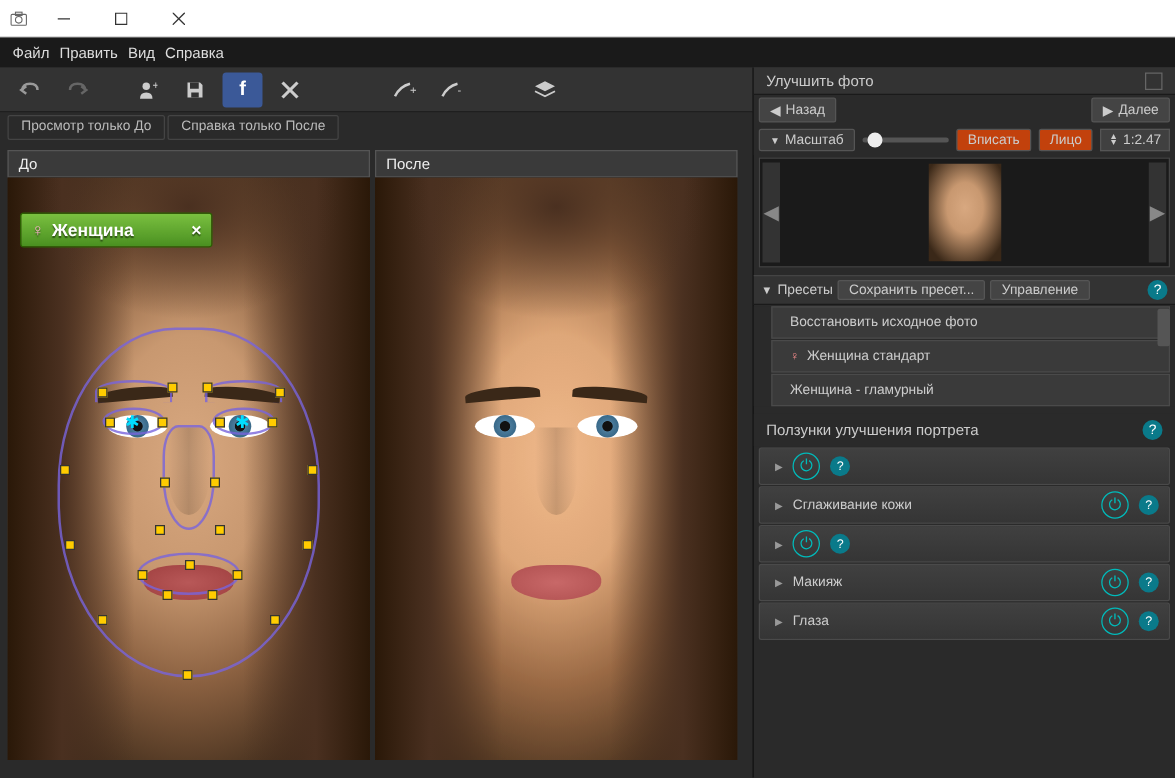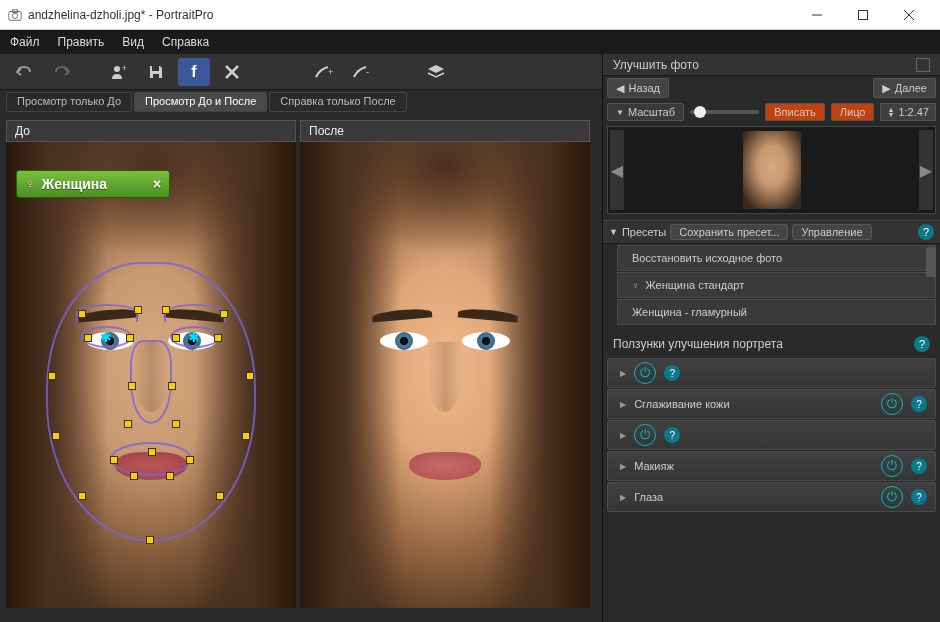--- a/index.html
+++ b/index.html
@@ -7,21 +7,21 @@
 
 
 .titlebar { height: 30px; background: #fff; display: flex; align-items: center; padding: 0 8px; border-bottom: 1px solid #ccc; }
 .titlebar .cam { width: 14px; height: 14px; margin-right: 6px; }
 .titlebar .title { font-size: 12px; color: #333; flex: 1; }
 .win-btns { display: flex; }
 .win-btn { width: 46px; height: 30px; display: flex; align-items: center; justify-content: center; }
 .win-btn svg { stroke: #333; }
 
 
-.menubar { height: 24px; background: #1a1a1a; display: flex; align-items: center; padding: 0 10px; gap: 18px; }
+.menubar { height: 24px; background: #1a1a1a; display: flex; align-items: center; padding: 0 10px; gap: 8px; }
 .menubar span { color: #ddd; font-size: 12px; }
 
 
 .toolbar { height: 36px; background: #333; display: flex; align-items: center; padding: 0 8px; gap: 6px; border-bottom: 1px solid #1a1a1a; }
 .tb-btn { width: 32px; height: 28px; display: flex; align-items: center; justify-content: center; color: #999; border-radius: 3px; }
 .tb-btn.fb { background: #3b5998; color: #fff; }
 .tb-sep { width: 12px; }
 
 
 .rightside { position: absolute; right: 0; top: 54px; width: 338px; height: 568px; background: #2a2a2a; border-left: 1px solid #111; }
@@ -101,21 +101,20 @@
 </style>
 </head>
 <body>
 
 <div class="titlebar">
   <svg class="cam" viewBox="0 0 16 16">
       <rect x="1" y="4" width="14" height="10" rx="1" fill="none" stroke="#666"></rect>
       <circle cx="8" cy="9" r="3" fill="none" stroke="#666"></circle>
       <rect x="5" y="2" width="6" height="3" fill="none" stroke="#666"></rect>
     </svg>
-  <span class="title">andzhelina-dzholi.jpg* - PortraitPro</span>
   <div class="win-btns">
     <div class="win-btn">
         <svg width="10" height="10">
           <line x1="0" y1="5" x2="10" y2="5" stroke-width="1"></line>
         </svg>
       </div>
     <div class="win-btn">
         <svg width="10" height="10">
           <rect x="0.5" y="0.5" width="9" height="9" fill="none" stroke-width="1"></rect>
         </svg>
@@ -194,21 +193,20 @@
       <svg width="18" height="16" viewBox="0 0 18 16">
         <path d="M9 1 L17 5 L9 9 L1 5 Z" fill="#ccc"></path>
         <path d="M1 9 L9 13 L17 9" fill="none" stroke="#ccc" stroke-width="1.5"></path>
       </svg>
     </div>
 </div>
 
 <div class="leftside">
   <div class="view-tabs">
     <div class="view-tab">Просмотр только До</div>
-    <div class="view-tab active">Просмотр До и После</div>
     <div class="view-tab">Справка только После</div>
   </div>
   <div class="panes">
     <div class="pane">
       <div class="pane-label">До</div>
       <div class="pane-img">
         <div class="face-bg"></div>
           <div class="hair"></div>
         <div class="brow l"></div>
           <div class="brow r"></div>

